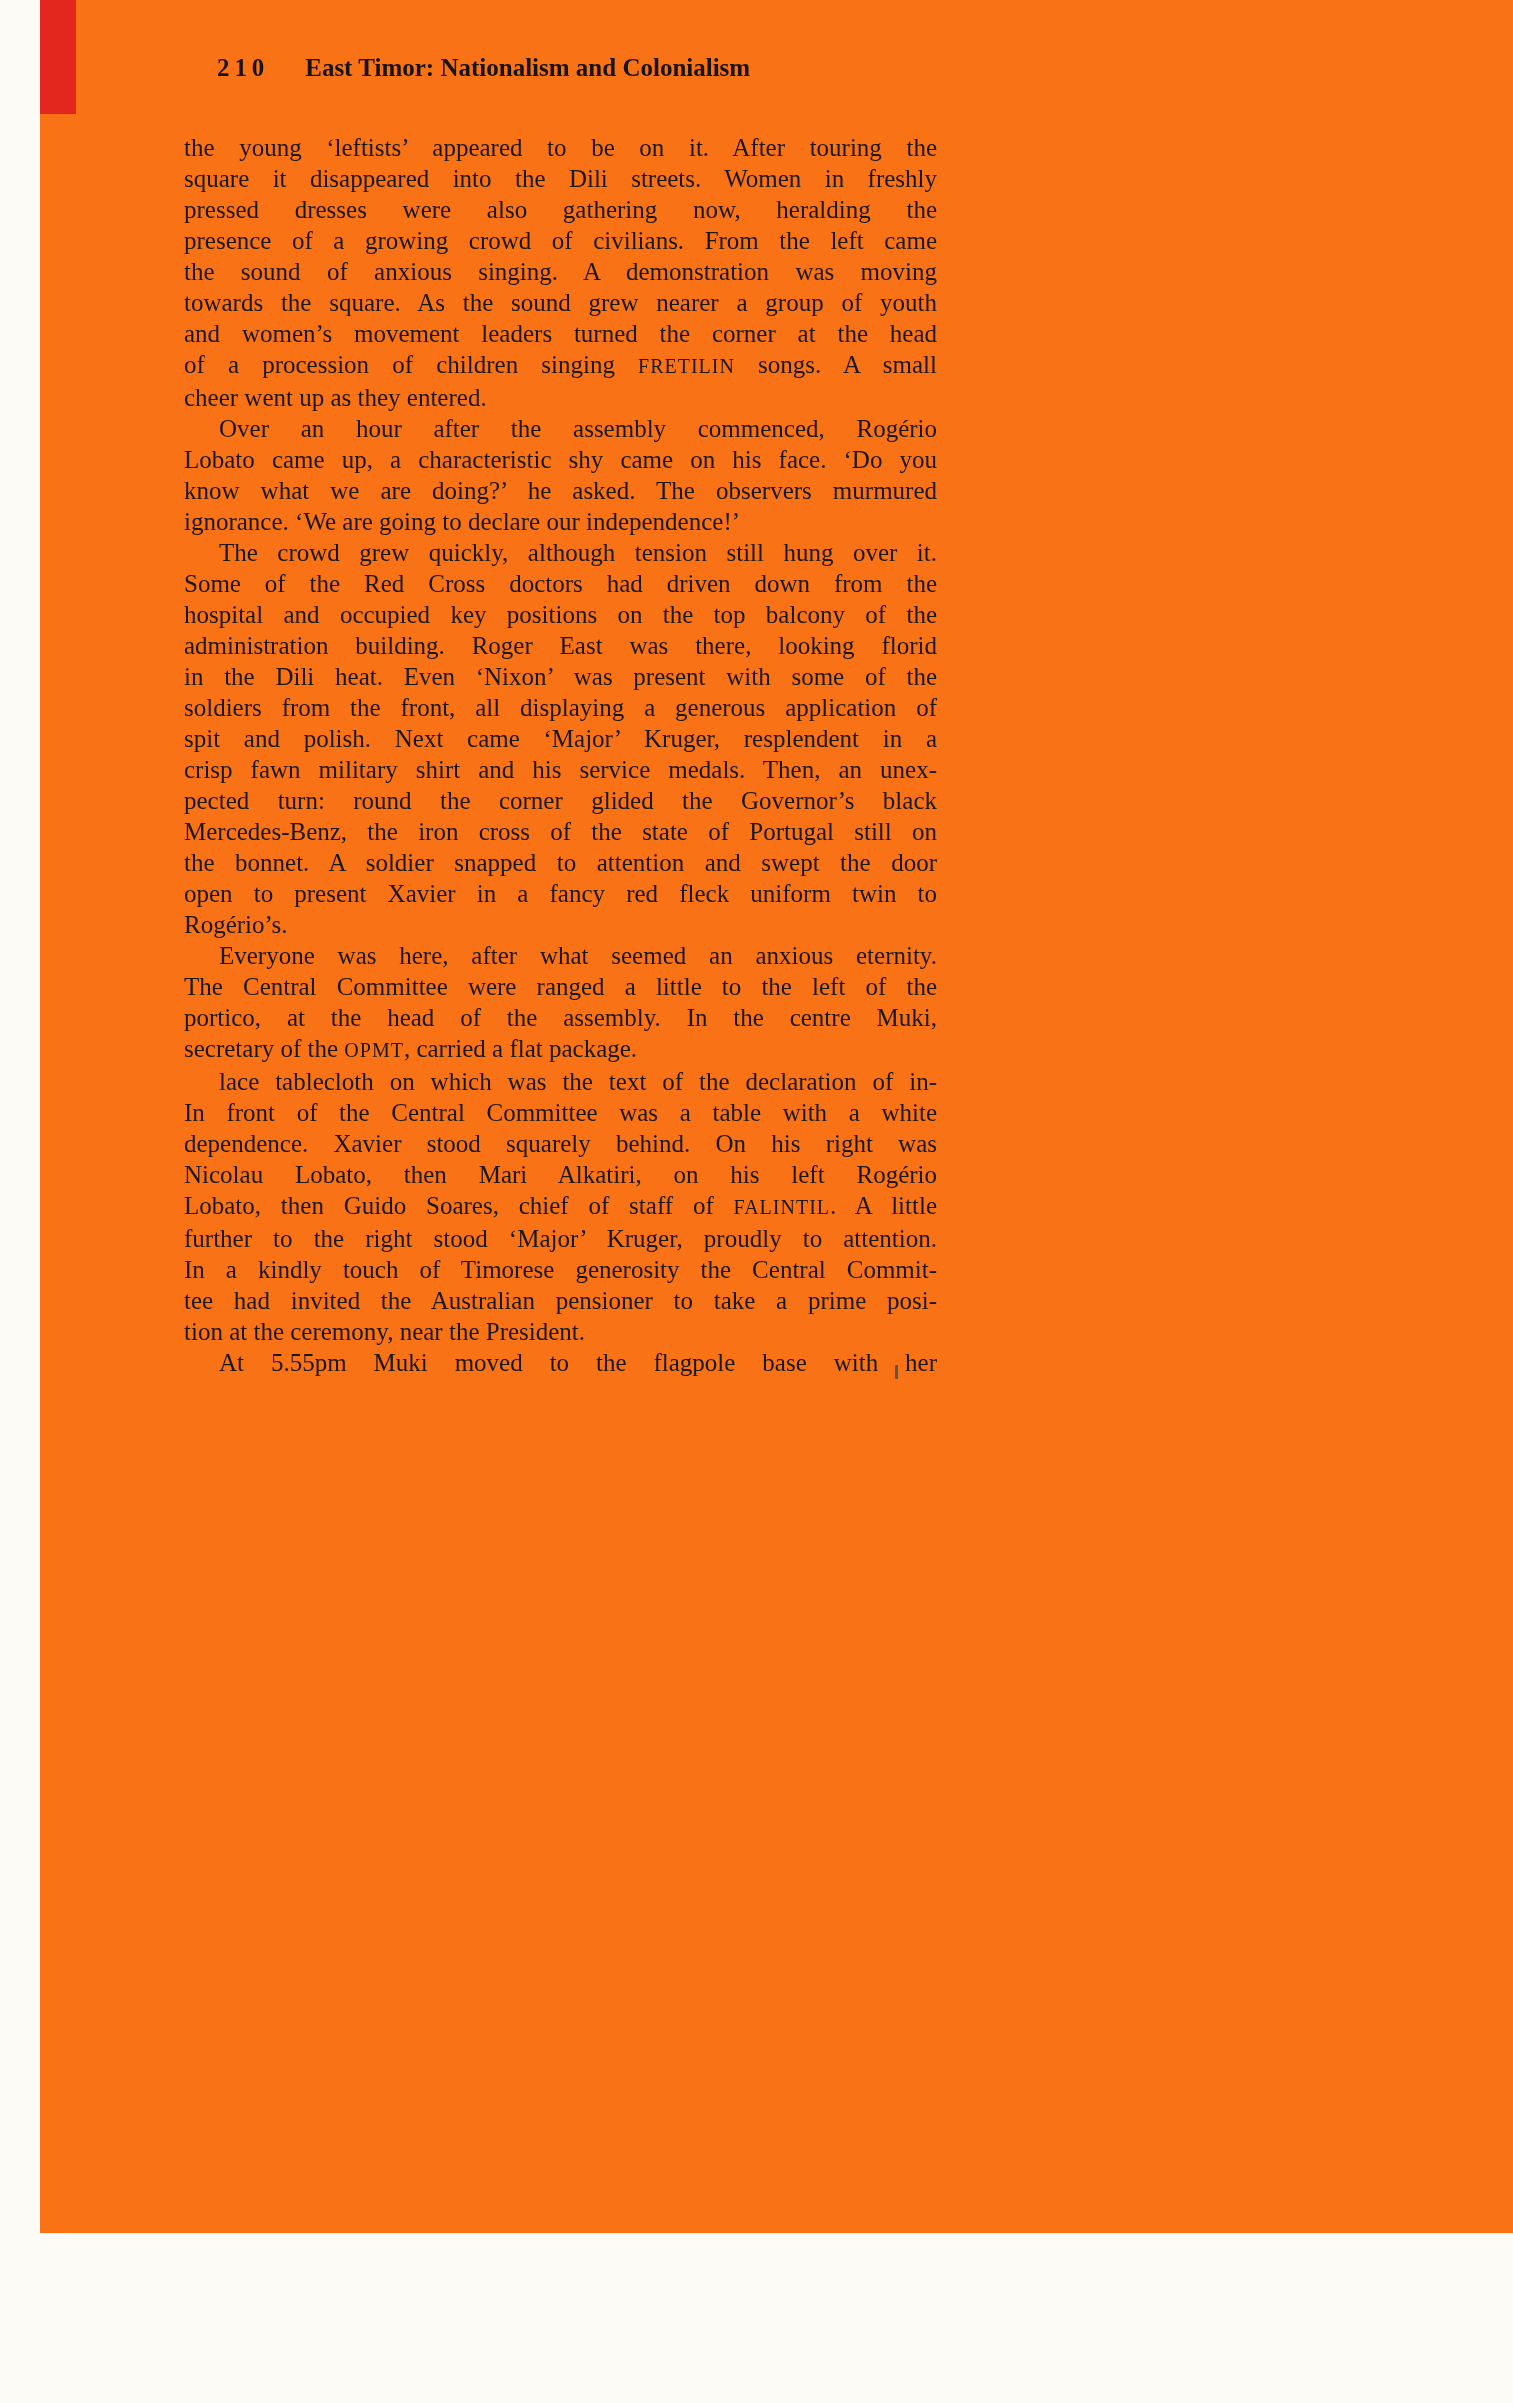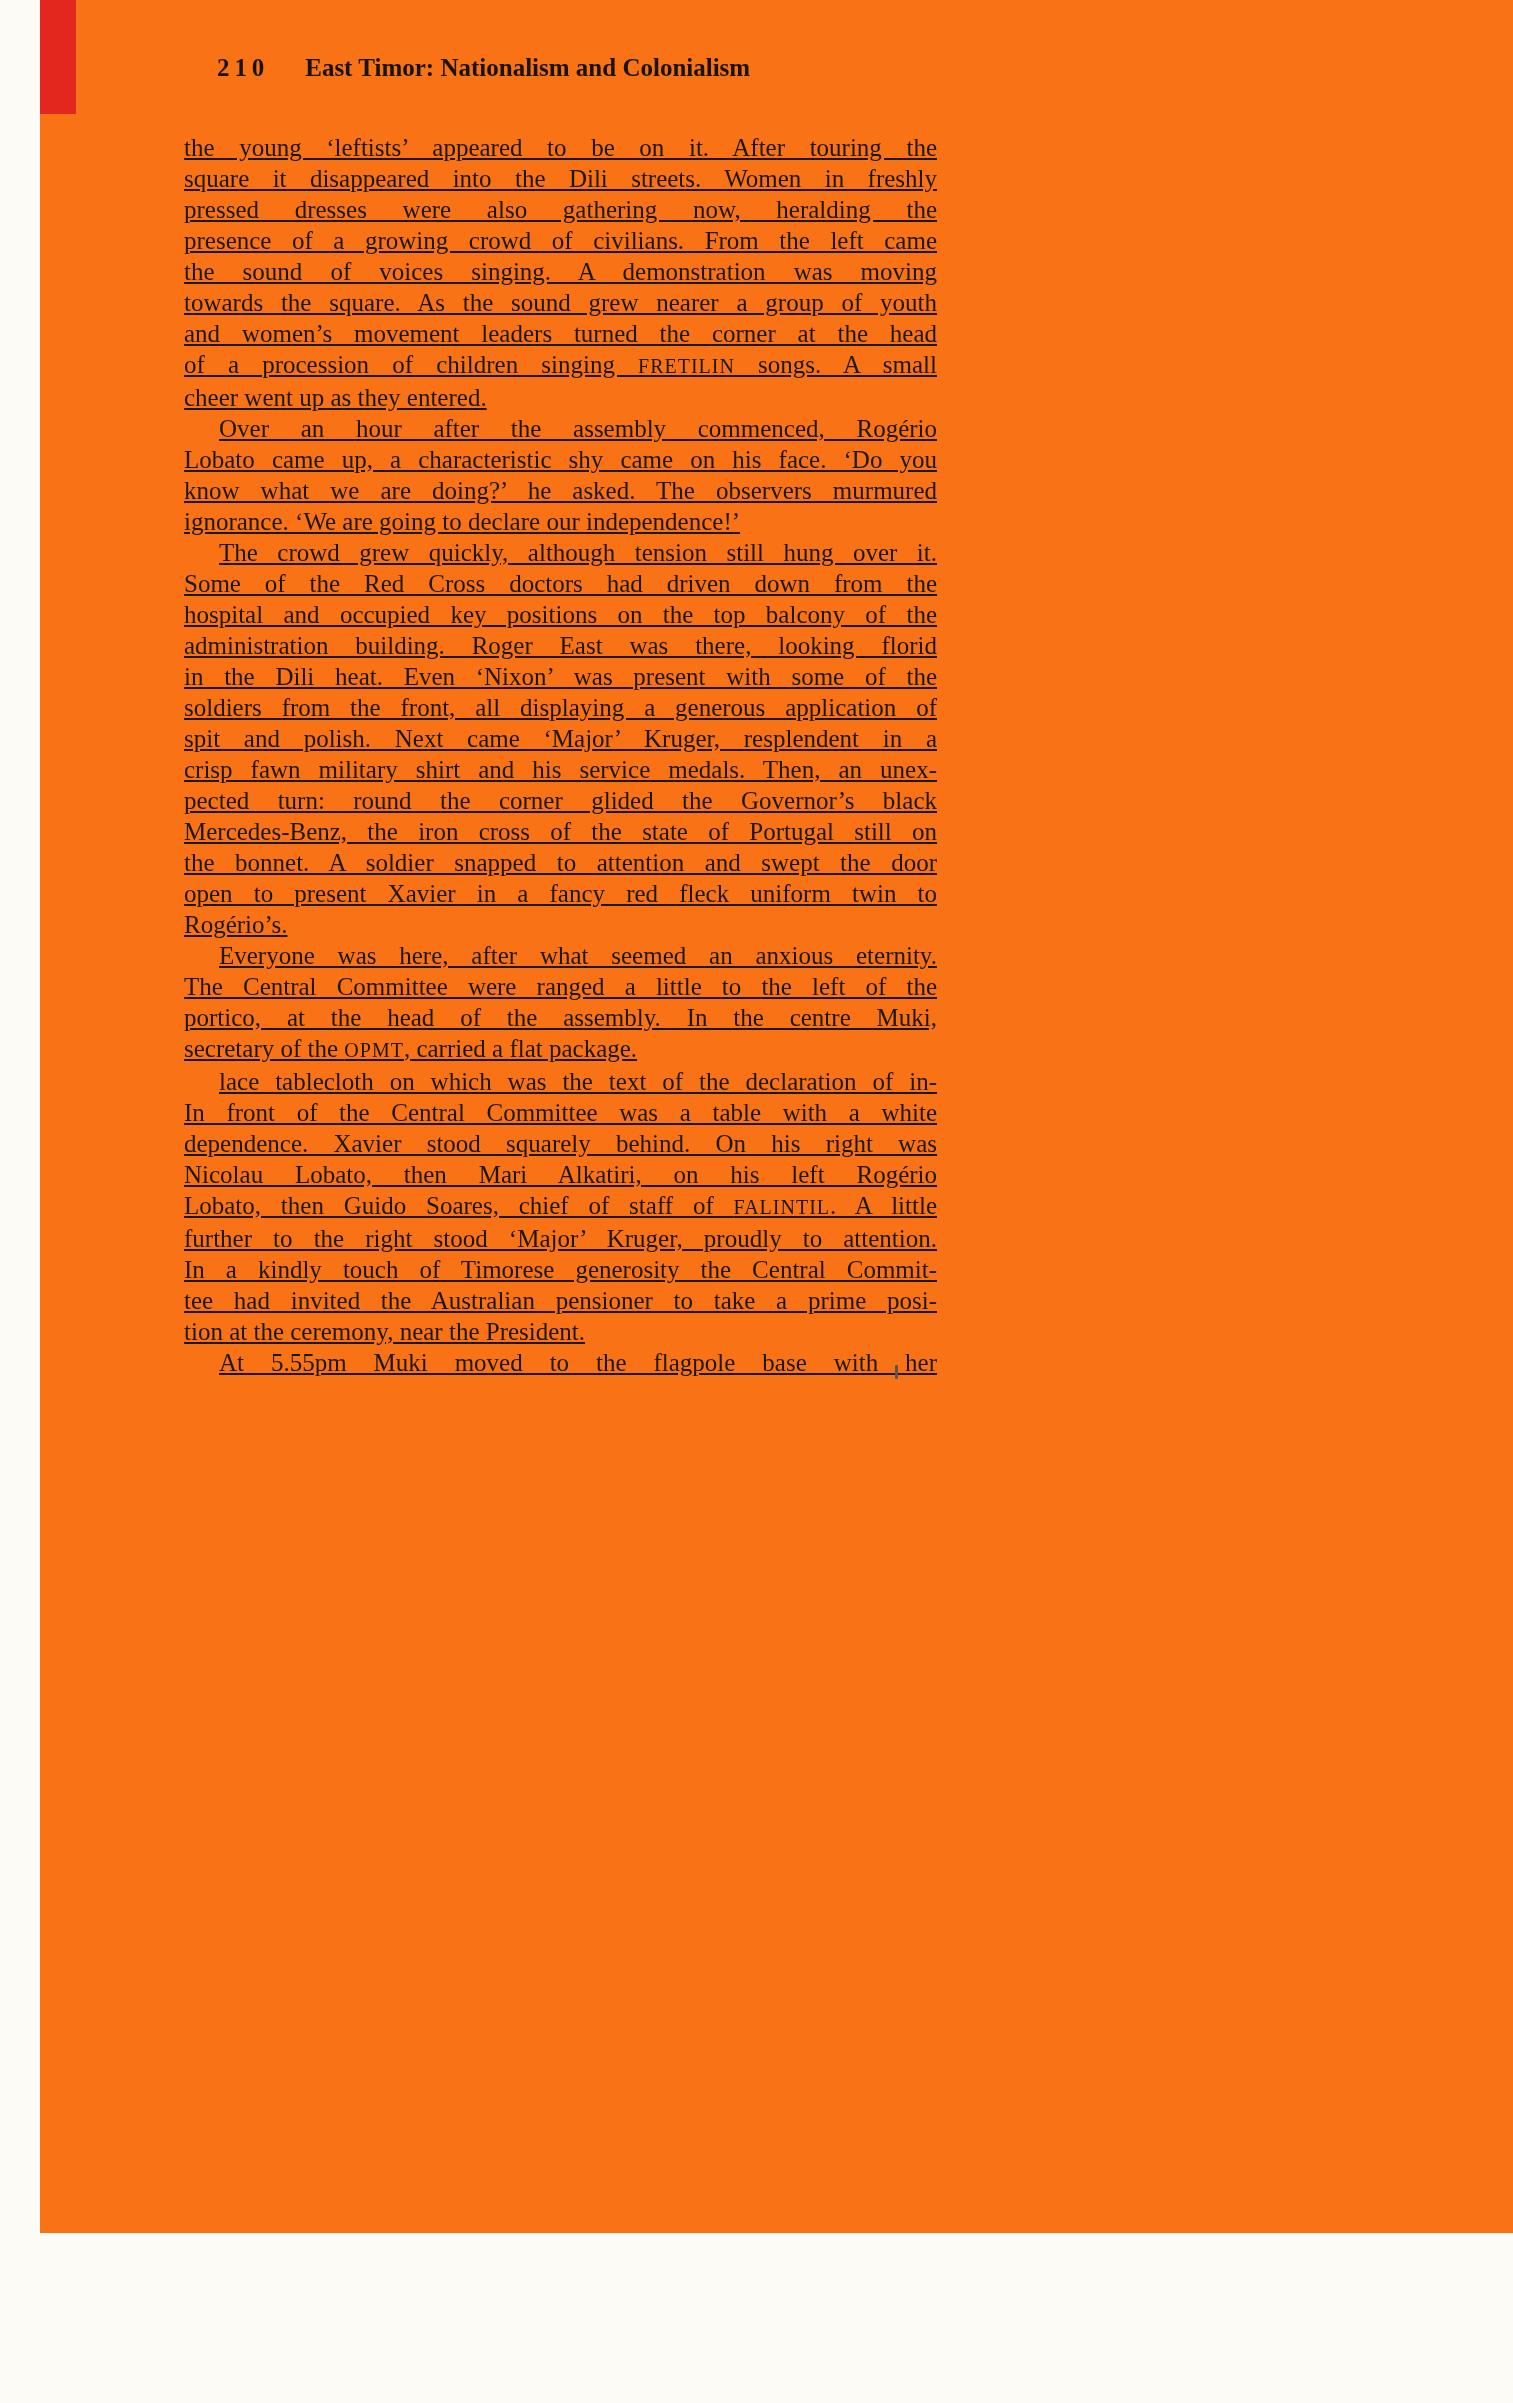--- a/index.html
+++ b/index.html
@@ -42,21 +42,20 @@
     margin-right: 36px;
   }
 
   .text-block {
     position: absolute;
     left: 144px; top: 132px;
     width: 753px;
     font-size: 25px;
     line-height: 31px;
     text-rendering: optimizeLegibility;
-    text-decoration: underline;
   }
 
   .paragraph { margin: 0; }
 
   .line {
     text-align: justify;
     text-align-last: justify;
     text-justify: inter-word;
     white-space: normal;
   }
@@ -88,21 +87,21 @@
   <div class="header">
     <span class="pageno">210</span><span>East Timor: Nationalism and Colonialism</span>
   </div>
 
   <div class="text-block">
       <div class="paragraph">
         <div class="line">the young ‘leftists’ appeared to be on it. After touring the</div>
         <div class="line">square it disappeared into the Dili streets. Women in freshly</div>
         <div class="line">pressed dresses were also gathering now, heralding the</div>
         <div class="line">presence of a growing crowd of civilians. From the left came</div>
-        <div class="line">the sound of voices singing. A demonstration was moving</div>
+        <div class="line">the sound of anxious singing. A demonstration was moving</div>
         <div class="line">towards the square. As the sound grew nearer a group of youth</div>
         <div class="line">and women’s movement leaders turned the corner at the head</div>
         <div class="line">of a procession of children singing <span class="sc">FRETILIN</span> songs. A small</div>
         <div class="line endline">cheer went up as they entered.</div>
       </div>
       <div class="paragraph indent">
         <div class="line">Over an hour after the assembly commenced, Rogério</div>
         <div class="line">Lobato came up, a characteristic shy came on his face. ‘Do you</div>
         <div class="line">know what we are doing?’ he asked. The observers murmured</div>
         <div class="line endline">ignorance. ‘We are going to declare our independence!’</div>

